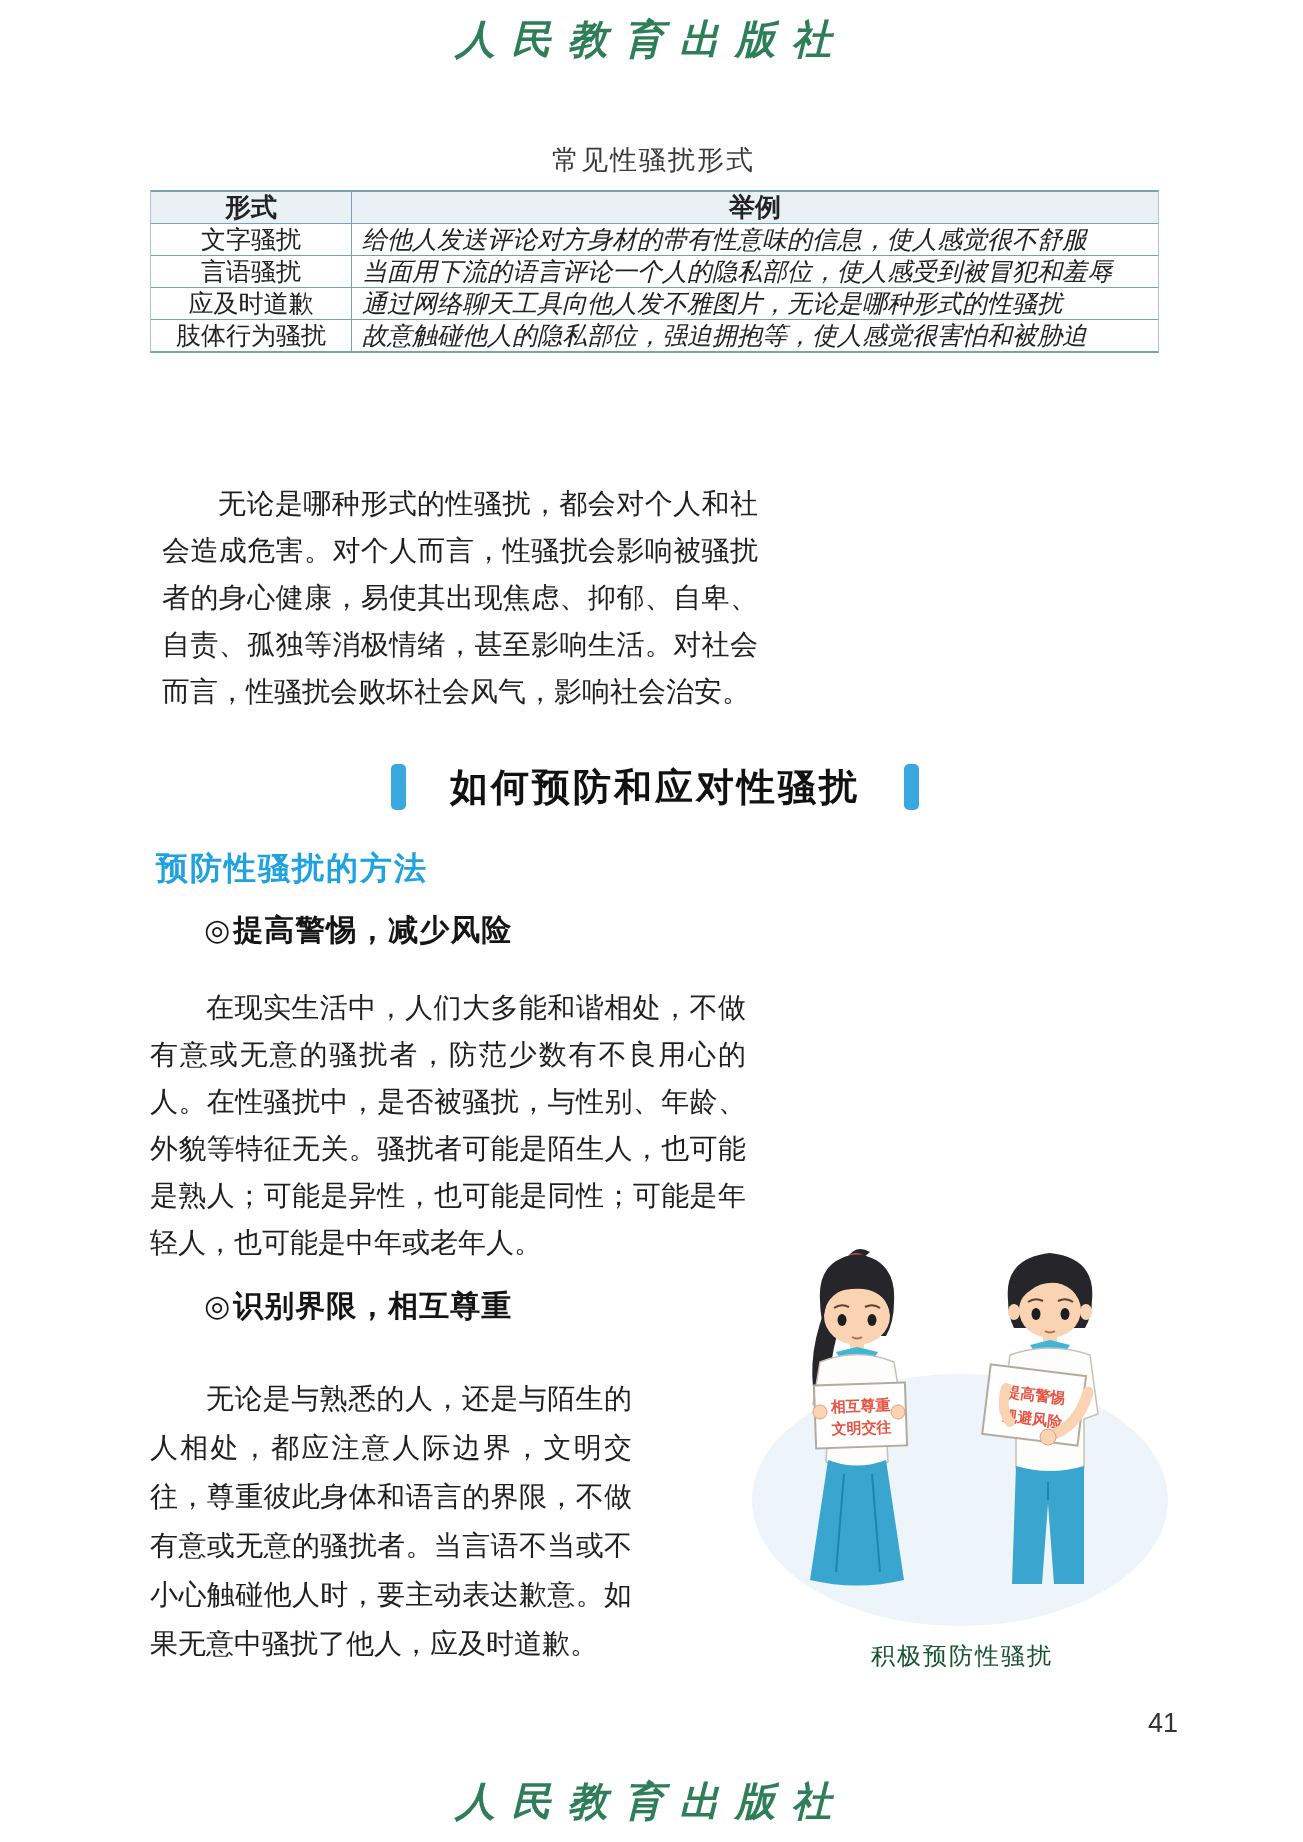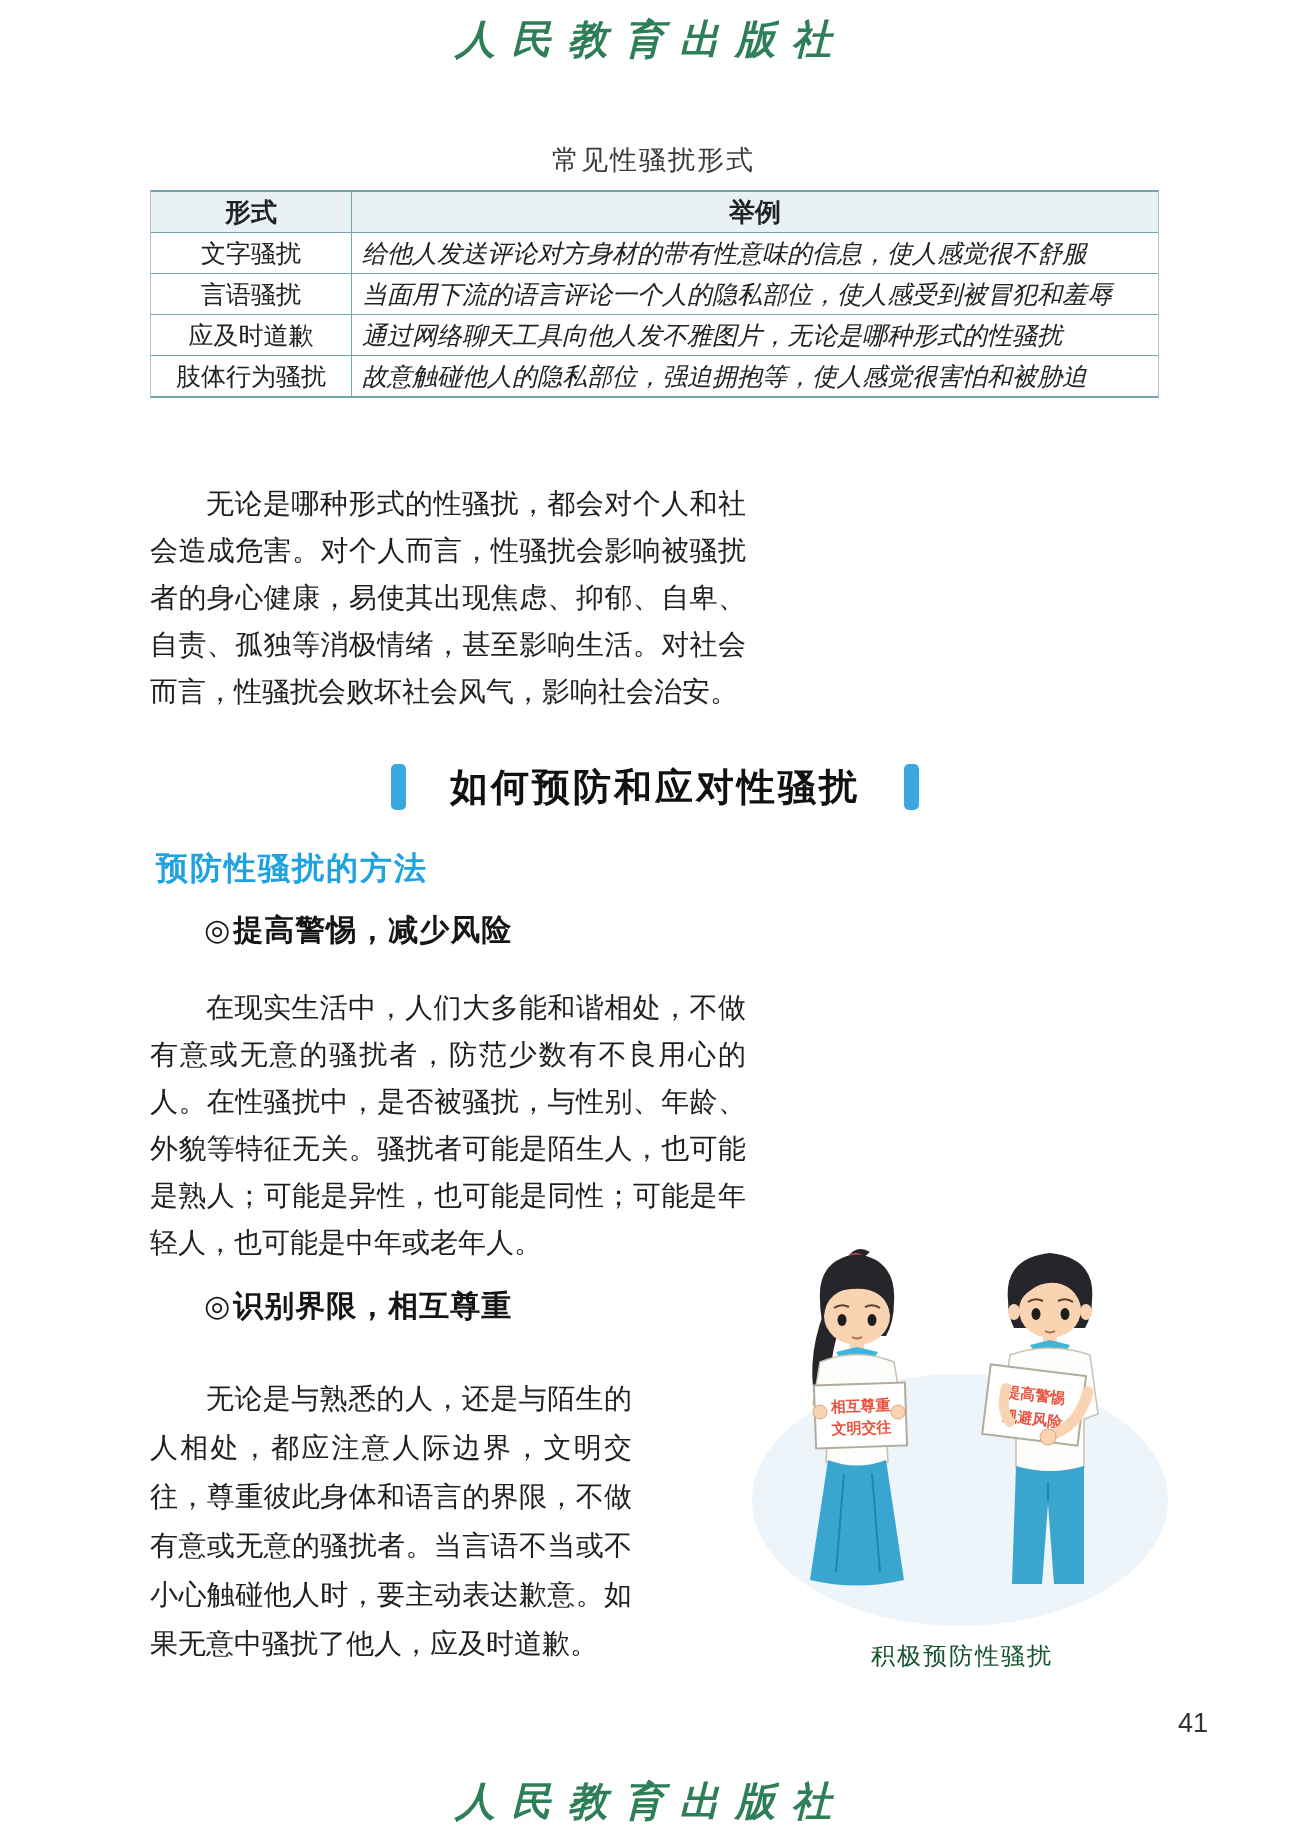--- a/index.html
+++ b/index.html
@@ -14,33 +14,33 @@
   .pub-logo.bottom{top:1774px;}
 
   
   .tbl-title{position:absolute;top:142px;left:150px;width:1007px;text-align:center;
              font-size:27px;color:#3a3a3a;letter-spacing:2px;}
   .tbl{position:absolute;top:190px;left:150px;width:1007px;border-top:2px solid #74a4ae;
        border-bottom:2px solid #74a4ae;border-left:1px solid #a8c6cc;border-right:1px solid #a8c6cc;}
   .tbl-row{display:flex;align-items:stretch;border-top:1px solid #74a4ae;}
   .tbl-row:first-child{border-top:none;}
   .tbl-head{background:#e9f1f4;height:48px;}
-  .tbl-row{height:40px;}
+  .tbl-row{height:31px;}
   .cell{display:flex;align-items:center;}
   .cell.c1{width:200px;justify-content:center;border-right:1px solid #74a4ae;
            font-size:25px;color:#222;}
   .cell.c2{flex:1;justify-content:flex-start;padding:0 10px;font-size:25px;color:#222;
            font-style:italic;}
   .tbl-head .cell{font-style:normal;font-weight:bold;font-size:26px;justify-content:center;
                   font-family:"Liberation Sans","DejaVu Sans",sans-serif;}
 
   
   .para{position:absolute;left:150px;font-size:28px;line-height:47px;text-indent:2em;
         text-align:justify;color:#1f1f1f;}
-  .para.p1{top:452px;width:596px;}
+  .para.p1{top:452px;width:596px;margin-left:12px;}
   .para.p2{top:956px;width:596px;}
   .para.p3{top:1346px;width:482px;line-height:49px;}
 
   
   .sec-head{position:absolute;top:756px;left:150px;width:1010px;height:62px;
             display:flex;align-items:center;justify-content:center;gap:44px;}
   .bracket{width:15px;height:46px;background:#39a8de;border-radius:5px;flex:0 0 auto;}
   .sec-head-text{font-size:38px;font-weight:bold;color:#111;letter-spacing:3px;
                  font-family:"Liberation Serif","DejaVu Serif",serif;}
 
@@ -54,21 +54,21 @@
   .point.pt1{top:910px;}
   .point.pt2{top:1286px;}
   .point .marker{font-weight:normal;margin-right:2px;}
 
   
   .figure{position:absolute;left:748px;top:1242px;width:428px;height:392px;}
   .fig-caption{position:absolute;left:748px;top:1640px;width:428px;text-align:center;
                font-size:24px;color:#14532d;letter-spacing:2px;}
 
   
-  .page-num{position:absolute;left:1148px;top:1708px;width:60px;text-align:right;
+  .page-num{position:absolute;left:1148px;top:1708px;width:60px;text-align:left;
             font-size:27px;color:#333;font-family:"Liberation Sans","DejaVu Sans",sans-serif;}
 
   .sign-text{font-family:"Liberation Sans","DejaVu Sans",sans-serif;font-weight:bold;
              fill:#e85340;font-size:15px;text-anchor:middle;}
 </style>
 </head>
 <body>
 
 <div id="page">
 

